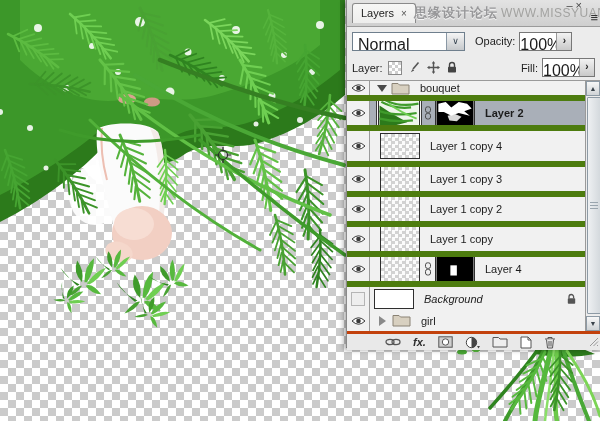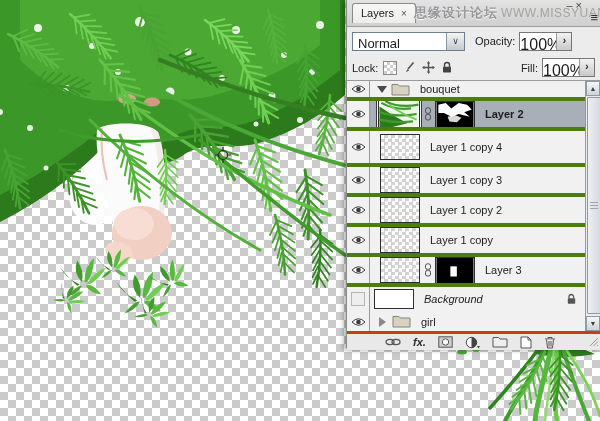--- a/index.html
+++ b/index.html
@@ -32,41 +32,41 @@
   .tab .tx{margin-left:7px;color:#555;font-size:10px;}
   .wm{position:absolute;left:67px;top:4px;white-space:nowrap;color:#98989a;}
   .wm .cn{font-size:13px;font-weight:bold;letter-spacing:1px;text-shadow:0 1px 0 #f4f4f4;}
   .wm .url{font-size:12px;letter-spacing:.5px;color:#a2a2a0;}
   .winbtns{position:absolute;right:15px;top:-1px;color:#444;font-size:11px;letter-spacing:3px;}
   .panelmenu{position:absolute;right:2px;top:11px;color:#333;font-size:13px;line-height:13px;}
 
   
   .optrow{display:flex;align-items:center;height:28px;padding:0 5px;}
   .dd{display:flex;width:113px;height:19px;border:1px solid #6f7f8d;background:#fff;box-sizing:border-box;}
-  .dd .val{flex:1;padding:3px 0 0 5px;font-size:13px;}
+  .dd .val{flex:1;padding:3px 0 0 5px;font-size:16px;}
   .dd .chev{width:17px;border-left:1px solid #8a98a5;background:linear-gradient(#f5f5f5,#c6c9cc);
     text-align:center;font-size:9px;color:#33414e;line-height:17px;}
   .fieldlbl{margin-left:10px;color:#222;}
   .numfield{display:flex;height:19px;border:1px solid #777;box-sizing:border-box;margin-left:4px;background:#fff;}
   .numfield .v{width:36px;text-align:center;padding-top:3px;font-size:16px;}
   .numfield .ar{width:14px;border-left:1px solid #999;background:linear-gradient(#f2f2f2,#c9c9c9);
     text-align:center;color:#222;font-weight:bold;font-size:10px;line-height:16px;}
 
   
   .lockrow{display:flex;align-items:center;height:25px;padding:0 5px;border-bottom:1px solid #9a9a9a;}
   .lockicons{display:flex;align-items:center;gap:6px;margin-left:5px;}
   .chk12{width:12px;height:12px;border:1px solid #8a8a8a;
     background-image:conic-gradient(#cfcfcf 90deg,#fff 90deg 180deg,#cfcfcf 180deg 270deg,#fff 270deg);
     background-size:6px 6px;}
   .lockrow .fieldlbl{margin-left:auto;}
 
   
   .list{position:relative;height:250px;background:#f1f1f1;overflow:hidden;}
   .rows{position:absolute;left:0;top:0;right:15px;}
-  .lrow{display:flex;align-items:stretch;border-bottom:4px solid #4d7c0f;box-sizing:border-box;}
+  .lrow{display:flex;align-items:stretch;border-bottom:6px solid #4d7c0f;box-sizing:border-box;}
   .eyecell{width:22px;flex:0 0 22px;border-right:1px solid #9a9a9a;display:flex;align-items:center;justify-content:center;}
   .rcontent{flex:1;display:flex;align-items:center;overflow:hidden;}
   .lrow.sel .rcontent{background:#a9afb8;}
   .lname{margin-left:10px;white-space:nowrap;}
   .lname.b{font-weight:bold;}
   .lname.i{font-style:italic;}
   .tri-down{width:0;height:0;border-left:5px solid transparent;border-right:5px solid transparent;border-top:7px solid #4a4a4a;margin:0 4px 0 7px;}
   .tri-right{width:0;height:0;border-top:5px solid transparent;border-bottom:5px solid transparent;border-left:7px solid #8a8a8a;margin:0 6px 0 9px;}
   .thumb{box-sizing:border-box;border:1px solid #2e2e2e;background:#fff;flex:0 0 auto;}
   .thumb.checker{width:40px;height:26px;margin-left:10px;
@@ -240,21 +240,21 @@
         <span class="chev">∨</span>
       </div>
       <span class="fieldlbl">Opacity:</span>
       <div class="numfield">
         <span class="v">100%</span>
         <span class="ar">›</span>
       </div>
     </div>
 
     <div class="lockrow">
-      <span>Lock:</span>
+      <span>Layer:</span>
       <div class="lockicons">
         <div class="chk12"></div>
         <svg width="13" height="13" viewBox="0 0 13 13">
           <path d="M10.5,1.5 L5,8" stroke="#555" stroke-width="1.6" fill="none"></path>
           <path d="M4.6,8 L2.8,11.2 L6.2,9.6 Z" fill="#555"></path>
         </svg>
         <svg width="13" height="13" viewBox="0 0 13 13">
           <path d="M6.5,1.5 V11.5 M1.5,6.5 H11.5" stroke="#555" stroke-width="1.4"></path>
           <path d="M6.5,0 L4.8,2.5 H8.2 Z M6.5,13 L4.8,10.5 H8.2 Z M0,6.5 L2.5,4.8 V8.2 Z M13,6.5 L10.5,4.8 V8.2 Z" fill="#555"></path>
         </svg>
@@ -378,21 +378,21 @@
           <div class="rcontent">
             <div class="thumb checker"></div>
             <svg class="masklink" width="8" height="14" viewBox="0 0 8 14">
               <rect x="1.5" y="0.8" width="5" height="5.6" rx="2" stroke="#4a4a4a" fill="none"></rect>
               <rect x="1.5" y="7.4" width="5" height="5.6" rx="2" stroke="#4a4a4a" fill="none"></rect>
             </svg>
             <svg class="thumb" width="40" height="27" viewBox="0 0 40 27">
               <rect width="40" height="27" fill="#000"></rect>
               <rect x="15" y="9" width="7" height="11" fill="#fff"></rect>
             </svg>
-            <span class="lname">Layer 3</span>
+            <span class="lname">Layer 4</span>
           </div>
         </div>
 
         <div class="lrow" style="height:23px;border-bottom:none">
           <div class="eyecell">
             <div style="width:12px;height:12px;border:1px solid #b5b5b5;background:#eee"></div>
           </div>
           <div class="rcontent">
             <div class="thumb bgthumb"></div>
             <span class="lname i">Background</span>

